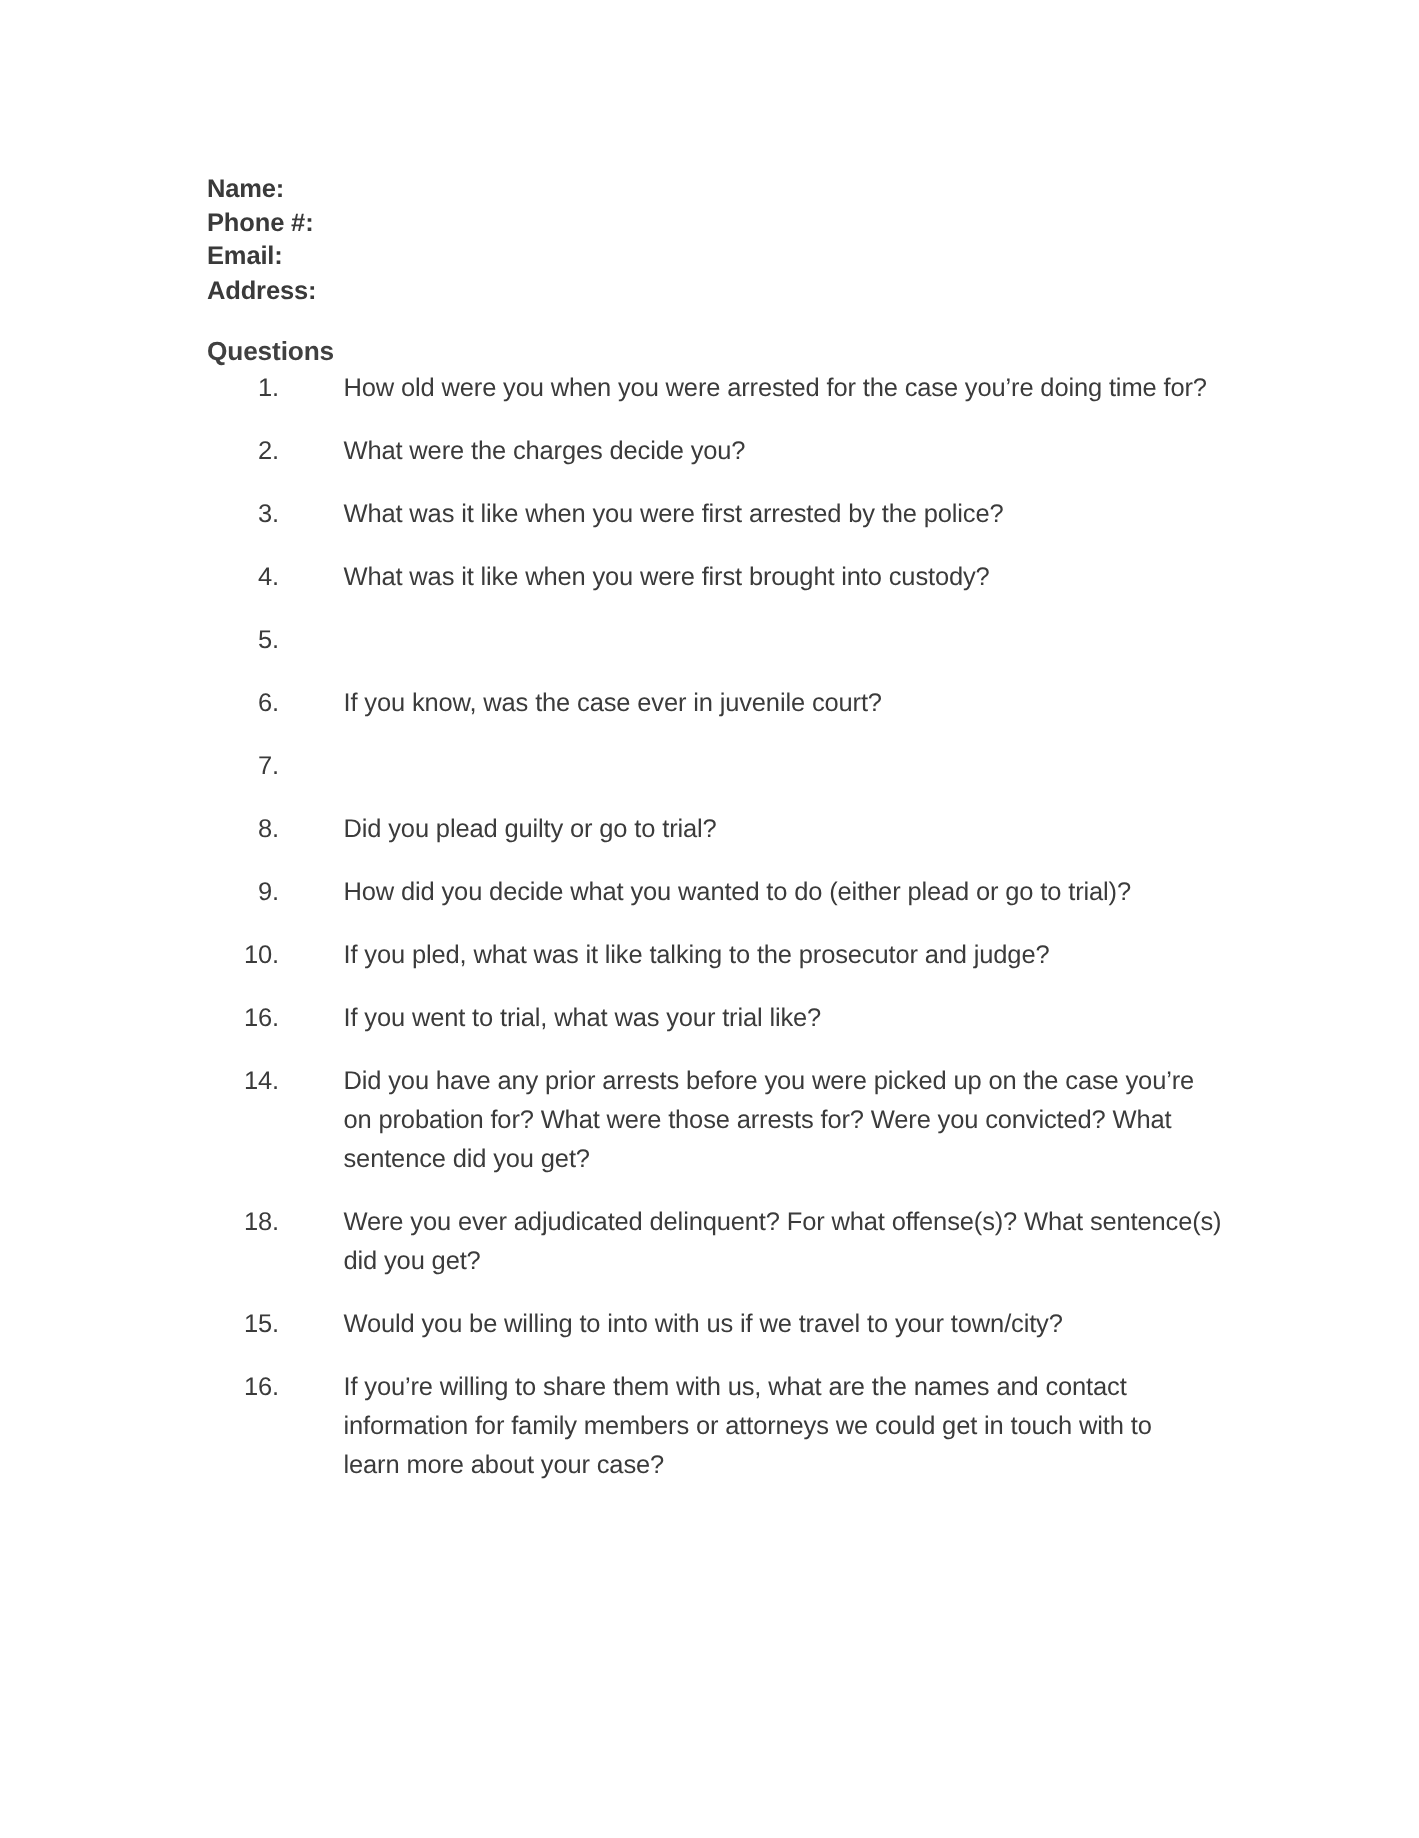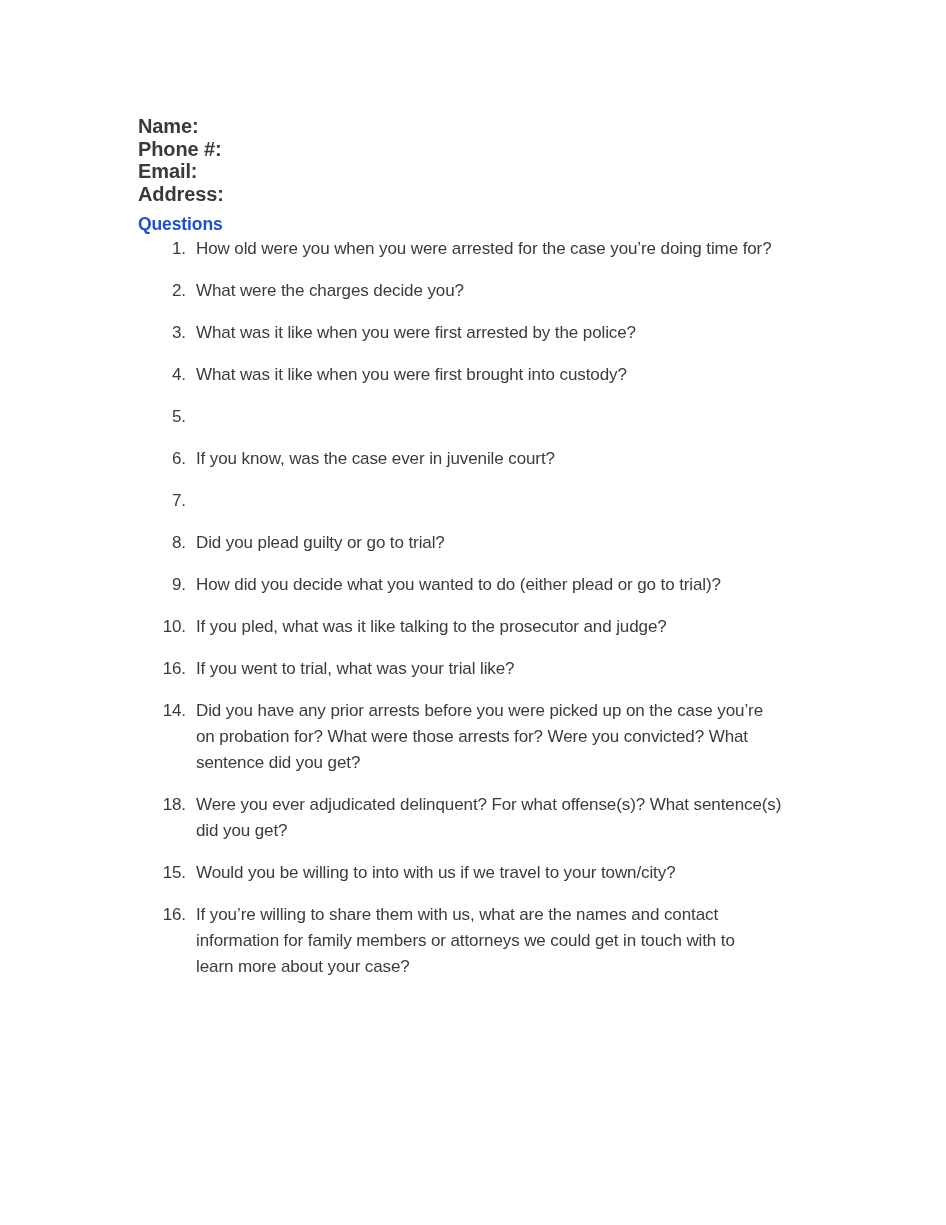--- a/index.html
+++ b/index.html
@@ -20,33 +20,33 @@
     height: 1225px;
     background: #ffffff;
   }
   .content {
     position: absolute;
     left: 138px;
     top: 115px;
     width: 730px;
   }
   .contact-block .contact-line {
-    font-size: 20px;
+    font-size: 17px;
     line-height: 22.5px;
     font-weight: 600;
     letter-spacing: -0.1px;
     color: #3a3a3a;
   }
   .questions-heading {
-    margin-top: 8px;
+    margin-top: 18px;
     font-size: 17.5px;
     line-height: 23px;
     font-weight: 700;
     letter-spacing: -0.1px;
-    color: #1d4ed8;
+    color: #404040;
   }
   .question-list {
     margin: 0;
     padding: 0;
   }
   .q-item {
     display: flex;
     align-items: flex-start;
     margin-bottom: 16px;
     font-size: 17px;
@@ -56,20 +56,21 @@
   }
   .q-num {
     flex: none;
     width: 48px;
     text-align: right;
     padding-right: 10px;
   }
   .q-text {
     white-space: pre-line;
     max-width: 672px;
+    margin-left: 33px;
   }
 </style>
 </head>
 <body>
 
 <div class="page">
   <div class="content">
 
     <div class="contact-block">
       <div class="contact-line">Name:</div>

